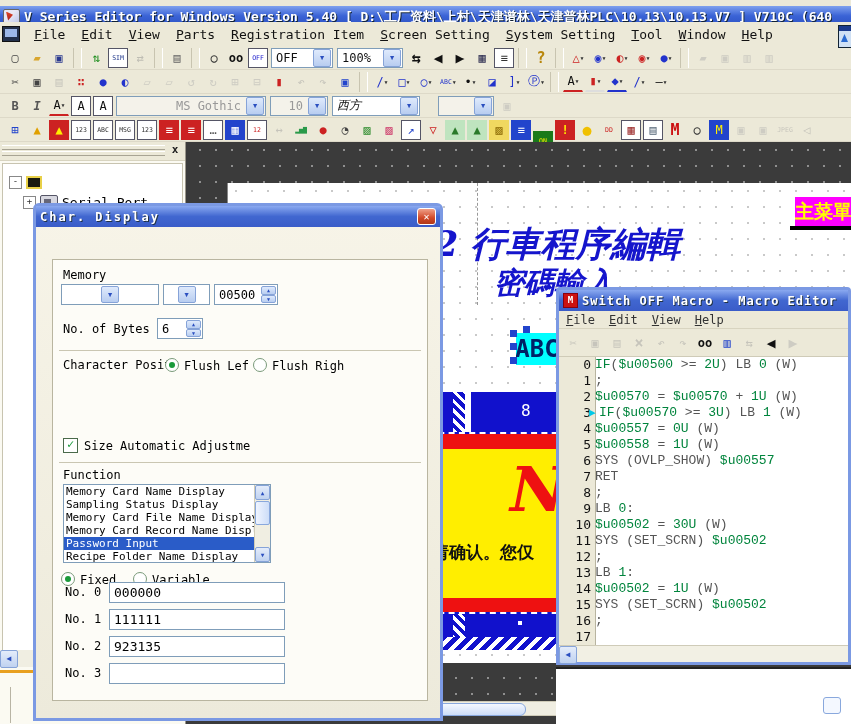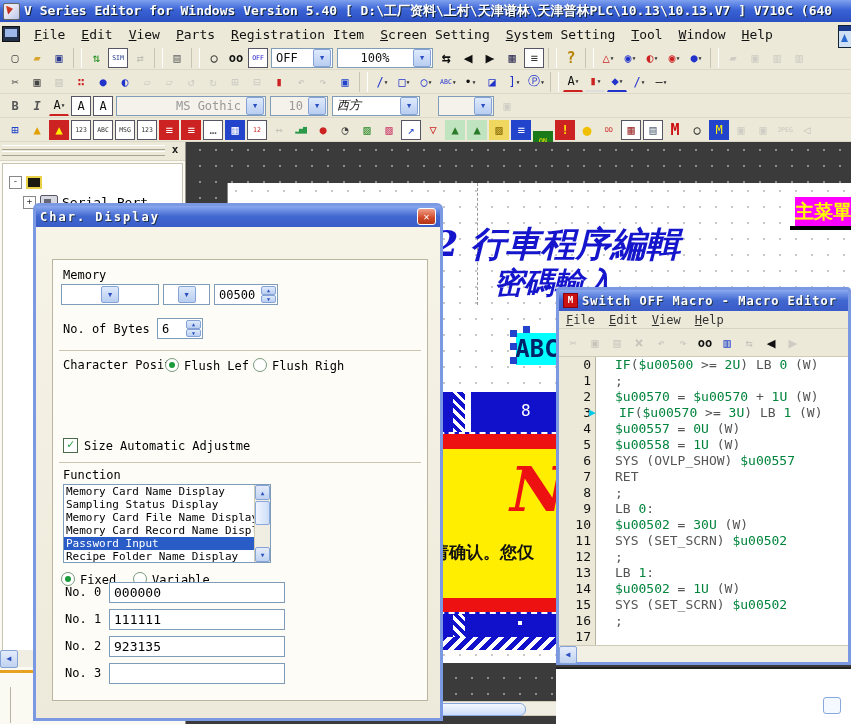--- a/index.html
+++ b/index.html
@@ -1,21 +1,21 @@
 <!DOCTYPE html>
 <html><head>
 <meta charset="utf-8">
 <style>
   html,body{margin:0;padding:0;}
   body{width:851px;height:724px;position:relative;overflow:hidden;
        font-family:"DejaVu Sans Mono","Liberation Mono",monospace;
        background:#ece9d8;font-size:12px;-webkit-font-smoothing:none;}
 
   
-  .titlebar{position:absolute;left:0;top:0;width:851px;height:22px;
+  .titlebar{position:absolute;left:0;top:6px;width:851px;height:22px;
     background:linear-gradient(180deg,#7fa1ee 0%,#3a63d6 45%,#2b4fc0 100%);
     display:flex;align-items:center;padding-left:3px;box-sizing:border-box;}
   .app-icon{width:15px;height:15px;margin-right:4px;border-radius:2px;
     background:linear-gradient(135deg,#e8e8f4 40%,#b8c4e8);border:1px solid #666;position:relative;}
   .app-icon::after{content:"";position:absolute;left:2px;top:2px;width:7px;height:9px;
     background:linear-gradient(180deg,#d42,#a22);clip-path:polygon(0 0,100% 35%,30% 100%);}
   .title-text{color:#fff;font-weight:bold;font-size:13px;white-space:nowrap;overflow:hidden;
     text-shadow:1px 1px 0 #123;}
 
   
@@ -176,21 +176,21 @@
     text-shadow:1px 1px 0 #234;}
   .m-menu{height:17px;display:flex;align-items:center;background:#ece9d8;border-bottom:1px solid #d8d4c0;}
   .m-menu .menu-item{font-size:12px;color:#333;padding:0 7px;}
   .m-tools{height:27px;display:flex;align-items:center;background:#ece9d8;padding-left:3px;
     border-bottom:1px solid #cfcbb8;}
   .m-code{position:relative;height:288px;background:#fff;display:flex;overflow:hidden;}
   .m-gutter{width:36px;background:#ece9d8;border-right:1px solid #b8b4a0;}
   .mline{display:flex;height:16px;line-height:16px;font-size:13px;white-space:nowrap;}
   .mline .lnum{width:32px;text-align:right;padding-right:4px;color:#111;flex:0 0 auto;}
   .mline .mcursor{width:10px;color:#00c8e8;font-size:11px;flex:0 0 auto;margin-left:-6px;}
-  .mline .code{padding-left:20px;color:#555;}
+  .mline .code{padding-left:0;color:#555;font-family:Liberation Mono, monospace;}
   .mline .code .g{color:#00843c;}
   .m-codebody{position:absolute;left:0;top:0;right:0;}
   .m-scroll{height:16px;background:#f2f0e4;display:flex;border-top:1px solid #cfcbb8;}
   .m-scroll .lp-arrow{margin:0;}
   .white-pane{position:absolute;left:556px;top:667px;width:295px;height:57px;background:#fff;
     border-top:2px solid #222;z-index:20;}
   .wp-btn{position:absolute;right:10px;top:28px;width:16px;height:15px;border:1px solid #89a8dd;
     border-radius:3px;background:#f4f8ff;}
 
   .float-ic{position:absolute;left:838px;top:25px;width:13px;height:21px;z-index:60;background:#cfe0f4;
@@ -234,21 +234,21 @@
     <span class="tbsep"></span>
     <span class="tbi" style="color: rgb(102, 102, 102);">▤</span>
     <span class="tbsep"></span>
     <span class="tbi bold" style="color: rgb(51, 51, 51);">○</span>
     <span class="tbi bold" style="color: rgb(17, 17, 17);">oo</span>
     <span class="tbi box small" style="color: rgb(26, 26, 204);">OFF</span>
     <span class="xp-combo" style="width: 62px;">
       <span class="cval">OFF</span>
       <span class="cbtn">▼</span>
     </span>
-    <span class="xp-combo" style="width: 96px; text-align: center;">
+    <span class="xp-combo" style="width: 66px;">
       <span class="cval">100%</span>
       <span class="cbtn">▼</span>
     </span>
     <span class="tbi big" style="color: rgb(17, 17, 17);">⇆</span>
     <span class="tbi big" style="color: rgb(17, 17, 17);">◀</span>
     <span class="tbi big" style="color: rgb(17, 17, 17);">▶</span>
     <span class="tbi" style="color: rgb(51, 51, 85);">▦</span>
     <span class="tbi box" style="color: rgb(51, 51, 51);">≡</span>
     <span class="tbsep"></span>
     <span class="tbi big" style="color: rgb(184, 134, 11);">?</span>

